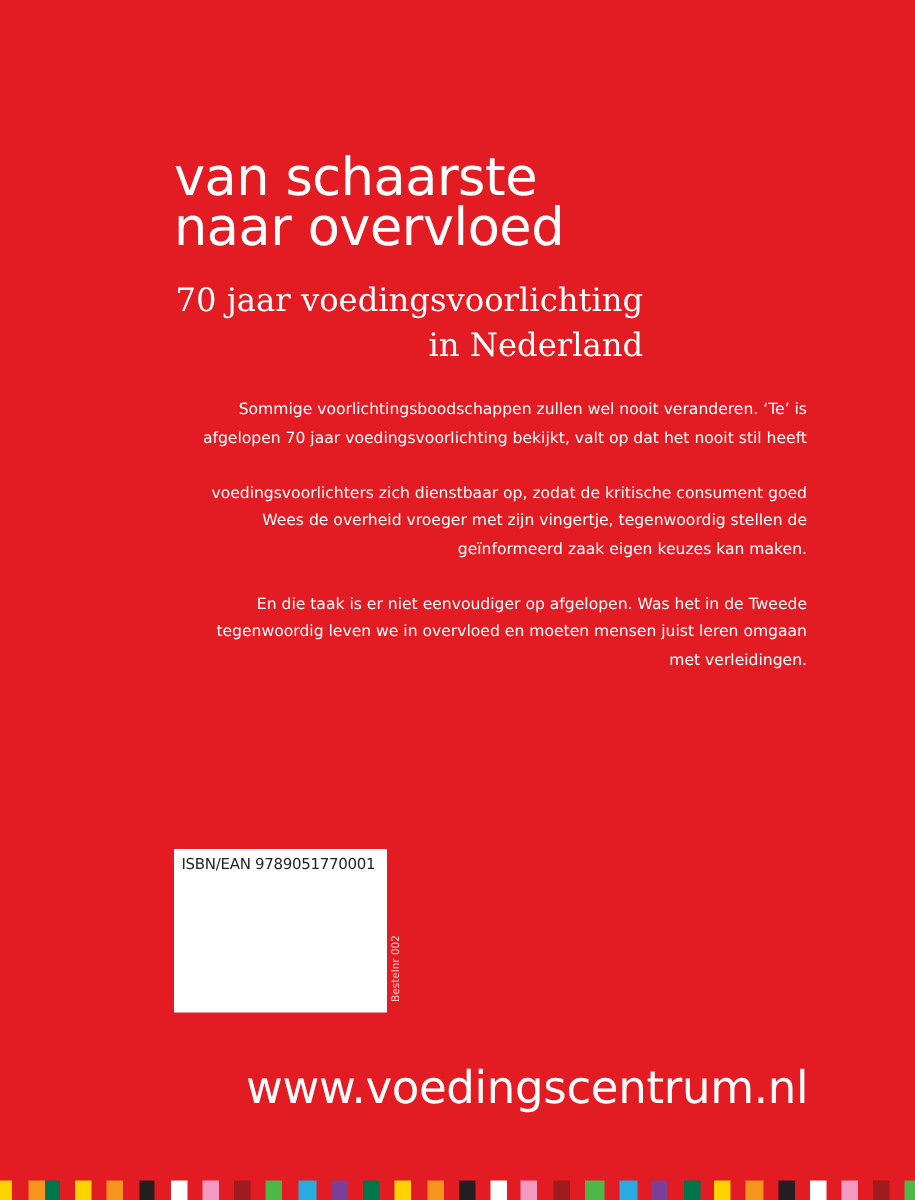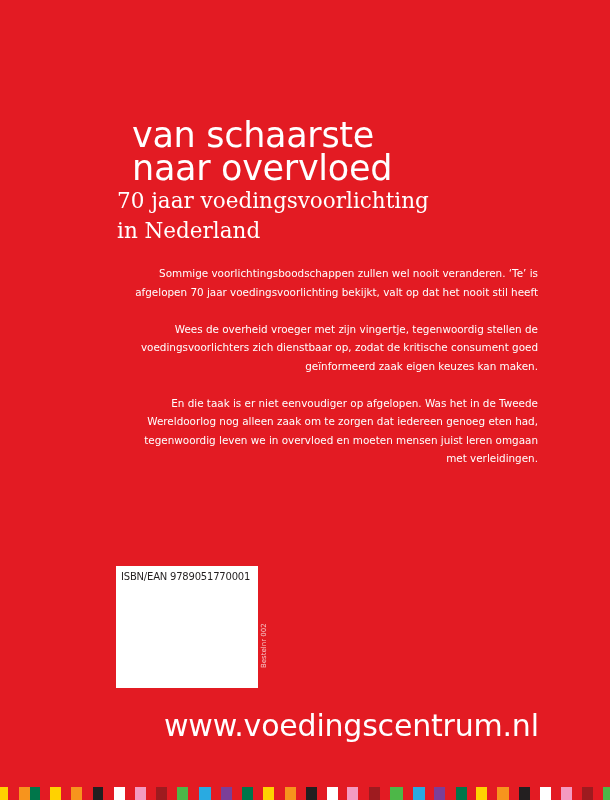--- a/index.html
+++ b/index.html
@@ -9,40 +9,40 @@
     position: relative;
     font-family: "DejaVu Sans", sans-serif;
     color: #ffffff;
   }
   .page { position: absolute; inset: 0; background: #e31b23; }
   .title {
     position: absolute; left: 116px; top: 103px;
     font-family: "DejaVu Sans", sans-serif;
     font-size: 35px; line-height: 33px; font-weight: normal;
     letter-spacing: -0.3px;
-    margin: 16px; white-space: nowrap;
+    margin: 0; white-space: nowrap;
   }
   .title span { display: block; }
   .subtitle {
     position: absolute; left: 117px; top: 186px;
     font-family: "DejaVu Serif", serif;
     font-size: 21.5px; line-height: 30px; font-weight: normal;
-    margin: 0; white-space: nowrap;
+    margin: 0; white-space: nowrap; text-align: right;
   }
   .subtitle span { display: block; }
   .body-text {
     position: absolute; left: 118px; top: 264px; width: 420px;
     font-family: "DejaVu Sans", sans-serif;
     font-size: 10.4px; line-height: 18.5px;
   }
   .body-text p { margin: 0 0 18.5px 0; text-align: right; }
   .body-text .ln { display: block; white-space: nowrap; }
   .isbn-box {
     position: absolute; left: 116px; top: 566px;
-    width: 142px; height: 122px;
+    width: 142px; height: 109px;
     background: #ffffff;
   }
   .isbn-label {
     position: absolute; left: 5px; top: 4px;
     color: #231f20;
     font-family: "DejaVu Sans", sans-serif;
     font-size: 10px; line-height: 14px; white-space: nowrap;
     letter-spacing: -0.2px;
   }
   .bestelnr {
@@ -77,27 +77,26 @@
     <span>70 jaar voedingsvoorlichting</span>
     <span>in Nederland</span>
   </h2>
 
   <div class="body-text">
     <p>
       <span class="ln">Sommige voorlichtingsboodschappen zullen wel nooit veranderen. ‘Te’ is</span>
       <span class="ln">afgelopen 70 jaar voedingsvoorlichting bekijkt, valt op dat het nooit stil heeft</span>
     </p>
     <p>
+      <span class="ln">voedingsvoorlichters zich dienstbaar op, zodat de kritische consument goed</span>
       <span class="ln">Wees de overheid vroeger met zijn vingertje, tegenwoordig stellen de</span>
-      <span class="ln">voedingsvoorlichters zich dienstbaar op, zodat de kritische consument goed</span>
       <span class="ln">geïnformeerd zaak eigen keuzes kan maken.</span>
     </p>
     <p>
       <span class="ln">En die taak is er niet eenvoudiger op afgelopen. Was het in de Tweede</span>
-      <span class="ln">Wereldoorlog nog alleen zaak om te zorgen dat iedereen genoeg eten had,</span>
       <span class="ln">tegenwoordig leven we in overvloed en moeten mensen juist leren omgaan</span>
       <span class="ln">met verleidingen.</span>
     </p>
   </div>
 
   <div class="isbn-box">
     <span class="isbn-label">ISBN/EAN 9789051770001</span>
   </div>
 
   <div class="bestelnr">Bestelnr 002</div>

